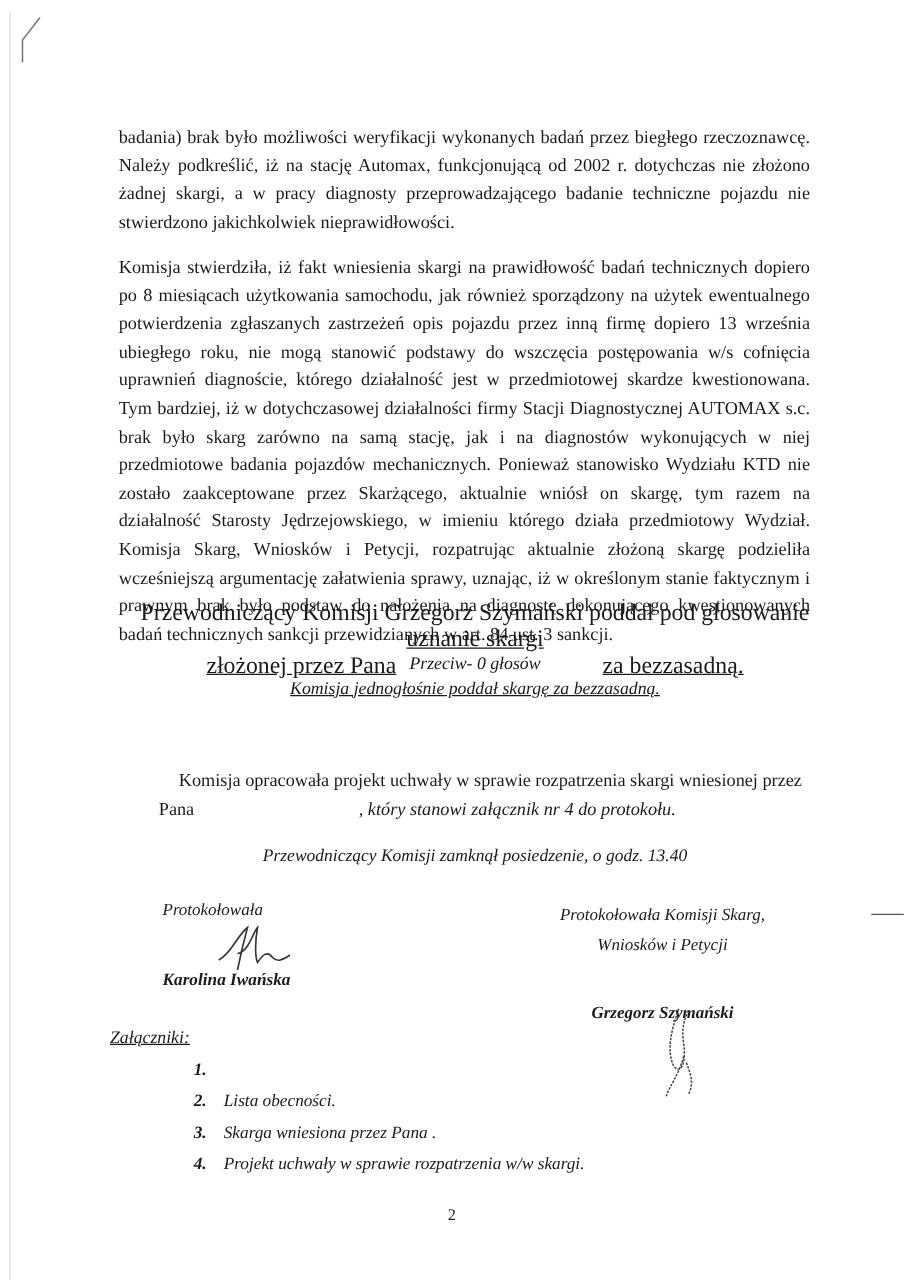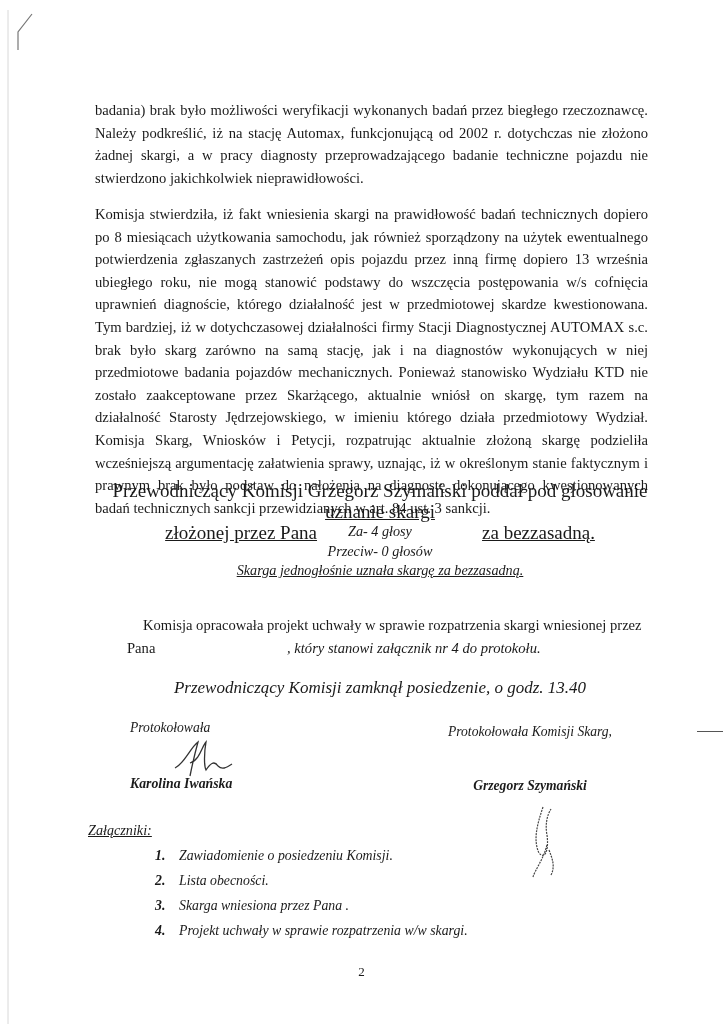--- a/index.html
+++ b/index.html
@@ -21,21 +21,21 @@
   }
   .u { text-decoration: underline; }
   .gap { display: inline-block; width: 165px; }
   .vote {
     position: absolute; left: 100px; width: 560px; top: 522px;
     font-size: 14.2px; font-style: italic; text-align: center; line-height: 19.5px;
   }
   .proj1 { position: absolute; left: 143px; top: 617px; font-size: 14.6px; width: 510px; text-align: justify; }
   .proj2 { position: absolute; left: 95px; top: 640px; font-size: 14.6px; margin-left: 32px; }
   .proj2 .it { font-style: italic; position: absolute; left: 160px; white-space: nowrap; }
-  .closing { position: absolute; left: 100px; width: 560px; top: 678px; font-size: 17px; font-style: italic; text-align: center; }
+  .closing { position: absolute; left: 100px; width: 560px; top: 678px; font-size: 14px; font-style: italic; text-align: center; }
   .sig-left { position: absolute; left: 130px; top: 720px; width: 140px; font-size: 13.6px; font-style: italic; }
   .sig-left .name { font-weight: bold; margin-top: 40px; font-size: 13.8px; }
   .sig-right { position: absolute; left: 415px; top: 720px; width: 230px; text-align: center; font-size: 13.6px; font-style: italic; line-height: 24px; }
   .sig-right .name { font-weight: bold; margin-top: 30px; }
   .sig-scribble { position: absolute; }
   .att-title { position: absolute; left: 88px; top: 822px; font-size: 14.2px; font-style: italic; text-decoration: underline; }
   .att-list { position: absolute; left: 155px; top: 848px; font-size: 13.8px; font-style: italic; }
   .att-item { height: 25px; display: flex; }
   .att-num { width: 24px; font-weight: bold; font-style: italic; }
   .pagenum { position: absolute; left: 0; width: 723px; top: 964px; text-align: center; font-size: 13px; }
@@ -53,54 +53,53 @@
 
   <div class="para p1">badania) brak było możliwości weryfikacji wykonanych badań przez biegłego rzeczoznawcę. Należy podkreślić, iż na stację Automax, funkcjonującą od 2002 r. dotychczas nie złożono żadnej skargi, a w pracy diagnosty przeprowadzającego badanie techniczne pojazdu nie stwierdzono jakichkolwiek nieprawidłowości.</div>
   <div class="para p2">Komisja stwierdziła, iż fakt wniesienia skargi na prawidłowość badań technicznych dopiero po 8 miesiącach użytkowania samochodu, jak również sporządzony na użytek ewentualnego potwierdzenia zgłaszanych zastrzeżeń opis pojazdu przez inną  firmę dopiero 13 września ubiegłego roku, nie mogą stanowić podstawy do wszczęcia postępowania w/s cofnięcia uprawnień diagnoście, którego działalność jest w przedmiotowej skardze kwestionowana. Tym bardziej, iż w dotychczasowej działalności firmy Stacji Diagnostycznej AUTOMAX s.c. brak było skarg zarówno na samą stację, jak i na diagnostów wykonujących w niej przedmiotowe badania pojazdów mechanicznych. Ponieważ stanowisko Wydziału KTD nie zostało zaakceptowane przez Skarżącego, aktualnie wniósł on skargę, tym razem na działalność Starosty Jędrzejowskiego, w imieniu którego działa przedmiotowy Wydział.  Komisja Skarg, Wniosków i Petycji, rozpatrując aktualnie złożoną skargę podzieliła wcześniejszą argumentację załatwienia sprawy, uznając, iż w określonym stanie faktycznym i prawnym brak było podstaw do nałożenia na diagnostę dokonującego kwestionowanych badań technicznych sankcji przewidzianych w art. 84 ust. 3 sankcji.</div>
 
   <div class="motion">
     <span>Przewodniczący Komisji Grzegorz Szymański poddał pod głosowanie </span><span class="u">uznanie skargi</span><br>
     <span class="u">złożonej przez Pana</span><span class="gap"></span><span class="u">za bezzasadną.</span>
   </div>
 
   <div class="vote">
-    <div>Za- 4  głosy</div>
     <div>Przeciw- 0 głosów</div>
-    <div class="u">Skarga jednogłośnie uznała skargę za bezzasadną.</div>
+    <div class="u">Komisja jednogłośnie poddał skargę za bezzasadną.</div>
   </div>
 
   <div class="proj1">Komisja opracowała projekt uchwały w sprawie rozpatrzenia skargi wniesionej przez</div>
   <div class="proj2">
     <span>Pana</span>
     <span class="it">, który stanowi załącznik nr 4 do protokołu.</span>
   </div>
 
   <div class="closing">Przewodniczący Komisji zamknął posiedzenie, o godz. 13.40</div>
 
   <div class="sig-left">
     <div>Protokołowała</div>
     <div class="name">Karolina Iwańska</div>
   </div>
   <svg class="sig-scribble" style="left:170px; top:738px; width:80px; height:40px;" viewBox="0 0 80 40">
     <path d="M5 30 C15 25, 20 10, 28 4 C25 15, 22 28, 20 38 M20 25 C30 22, 32 8, 36 4 C34 15, 34 28, 36 32 C40 26, 44 22, 48 28 C52 32, 56 30, 62 26" stroke="#333" stroke-width="1.3" fill="none"></path>
   </svg>
 
   <div class="sig-right">
     <div>Protokołowała Komisji Skarg,</div>
+    <div>Wniosków i Petycji</div>
     <div class="name">Grzegorz Szymański</div>
   </div>
   <svg class="sig-scribble" style="left:525px; top:805px; width:40px; height:75px;" viewBox="0 0 40 75">
     <path d="M18 2 C12 20, 8 35, 14 48 C20 55, 24 45, 22 30 C20 20, 22 10, 26 4 M22 40 C18 55, 10 65, 8 72 M24 45 C28 55, 30 62, 26 70" stroke="#444" stroke-width="1.2" fill="none" stroke-dasharray="2 1"></path>
   </svg>
 
   <div class="att-title">Załączniki:</div>
   <div class="att-list">
     <div class="att-item">
       <span class="att-num">1.</span>
-      <span>Zawiadomienie o posiedzeniu Komisji.</span>
     </div>
     <div class="att-item">
       <span class="att-num">2.</span>
       <span>Lista obecności.</span>
     </div>
     <div class="att-item">
       <span class="att-num">3.</span>
       <span>Skarga  wniesiona przez Pana .</span>
     </div>
     <div class="att-item">

